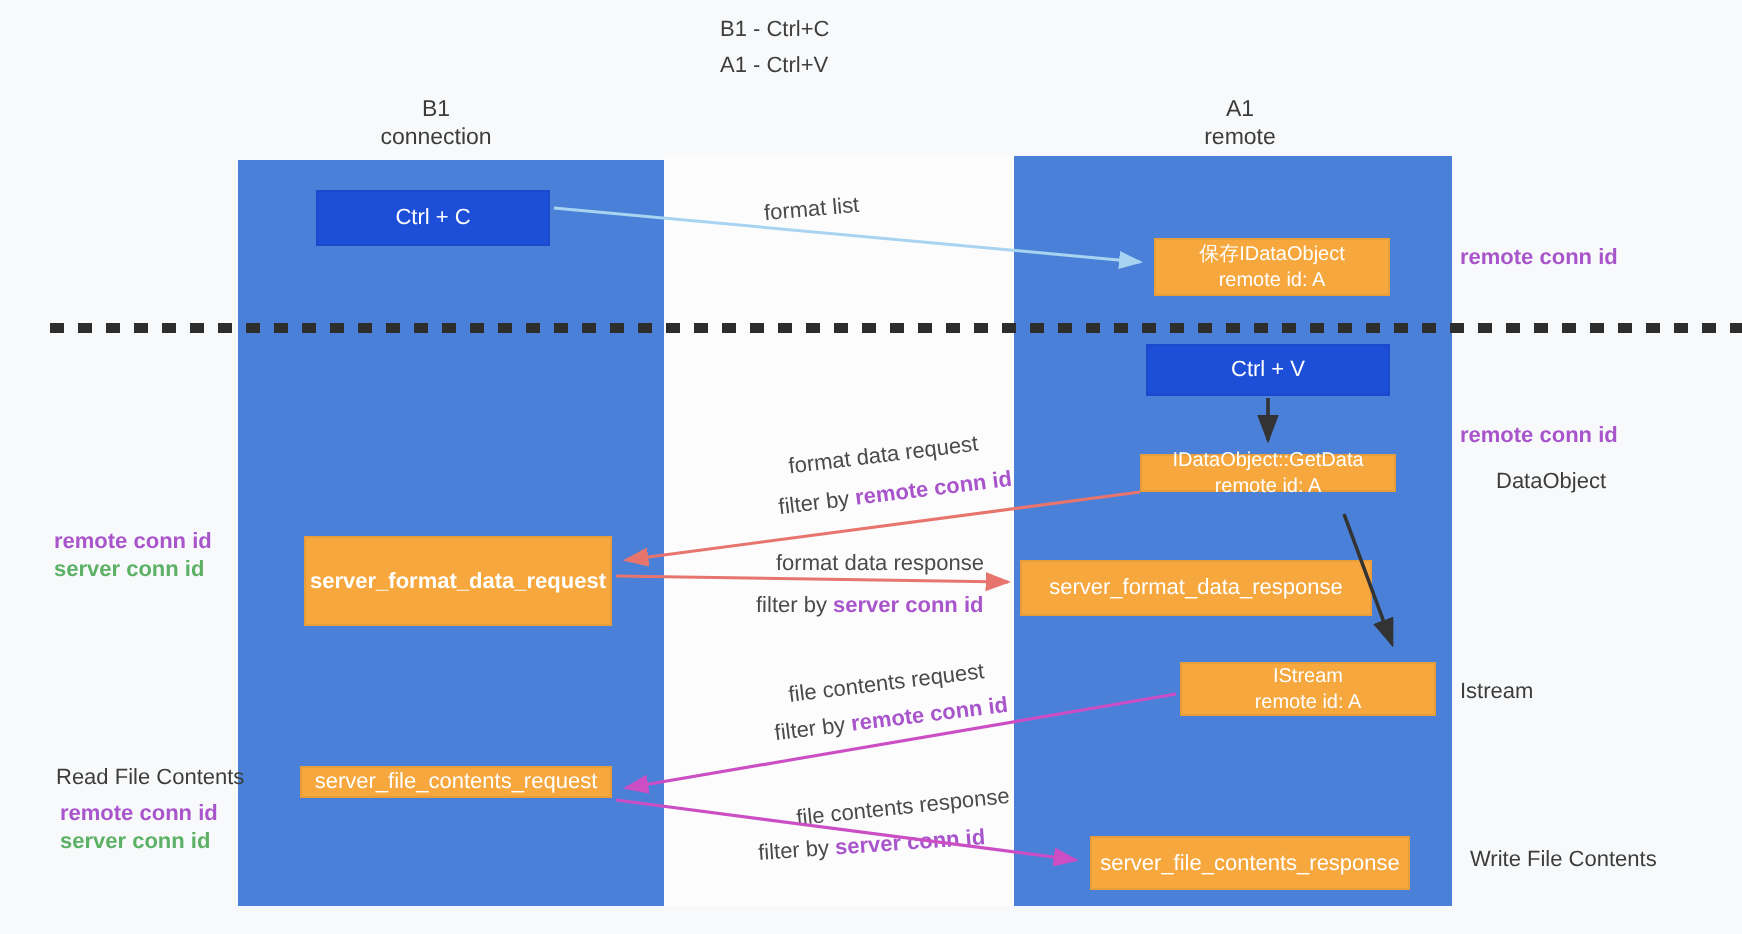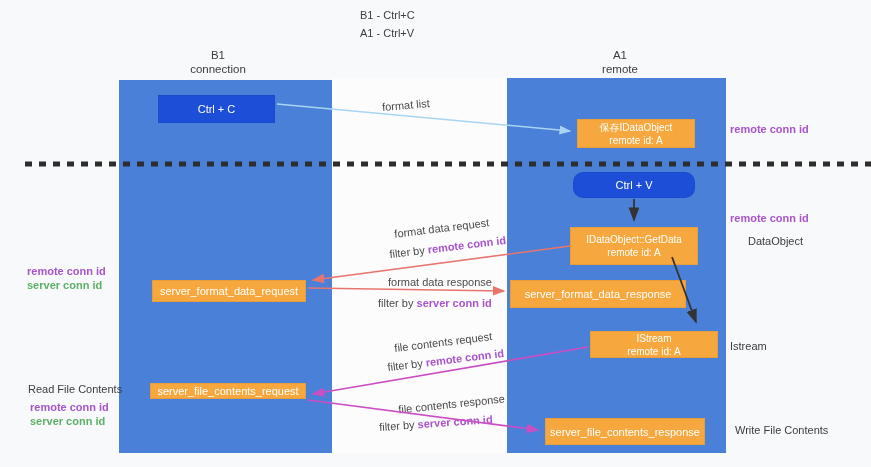--- a/index.html
+++ b/index.html
@@ -50,30 +50,30 @@
 
   <div class="node green" style="left:158px;top:95px;width:117px;height:28px;">
     <span class="one">Ctrl + C</span>
   </div>
 
   <div class="node orange" style="left:577px;top:119px;width:118px;height:29px;">
     <span class="l1">保存IDataObject</span>
     <span class="l1">remote id: A</span>
   </div>
 
-  <div class="node green" style="left:573px;top:172px;width:122px;height:26px;border-radius:10px;">
+  <div class="node green" style="left:573px;top:172px;width:122px;height:26px;">
     <span class="one">Ctrl + V</span>
   </div>
 
-  <div class="node orange" style="left:570px;top:227px;width:128px;height:38px;">
+  <div class="node orange" style="left:570px;top:227px;width:128px;height:19px;">
     <span class="l1">IDataObject::GetData</span>
     <span class="l1">remote id: A</span>
   </div>
 
-  <div class="node orange" style="left:152px;top:280px;width:154px;height:22px;">
+  <div class="node orange" style="left:152px;top:268px;width:154px;height:45px;font-weight:bold;">
     <span class="one">server_format_data_request</span>
   </div>
 
   <div class="node orange" style="left:510px;top:280px;width:176px;height:28px;">
     <span class="one">server_format_data_response</span>
   </div>
 
   <div class="node orange" style="left:590px;top:331px;width:128px;height:27px;">
     <span class="l1">IStream</span>
     <span class="l1">remote id: A</span>

